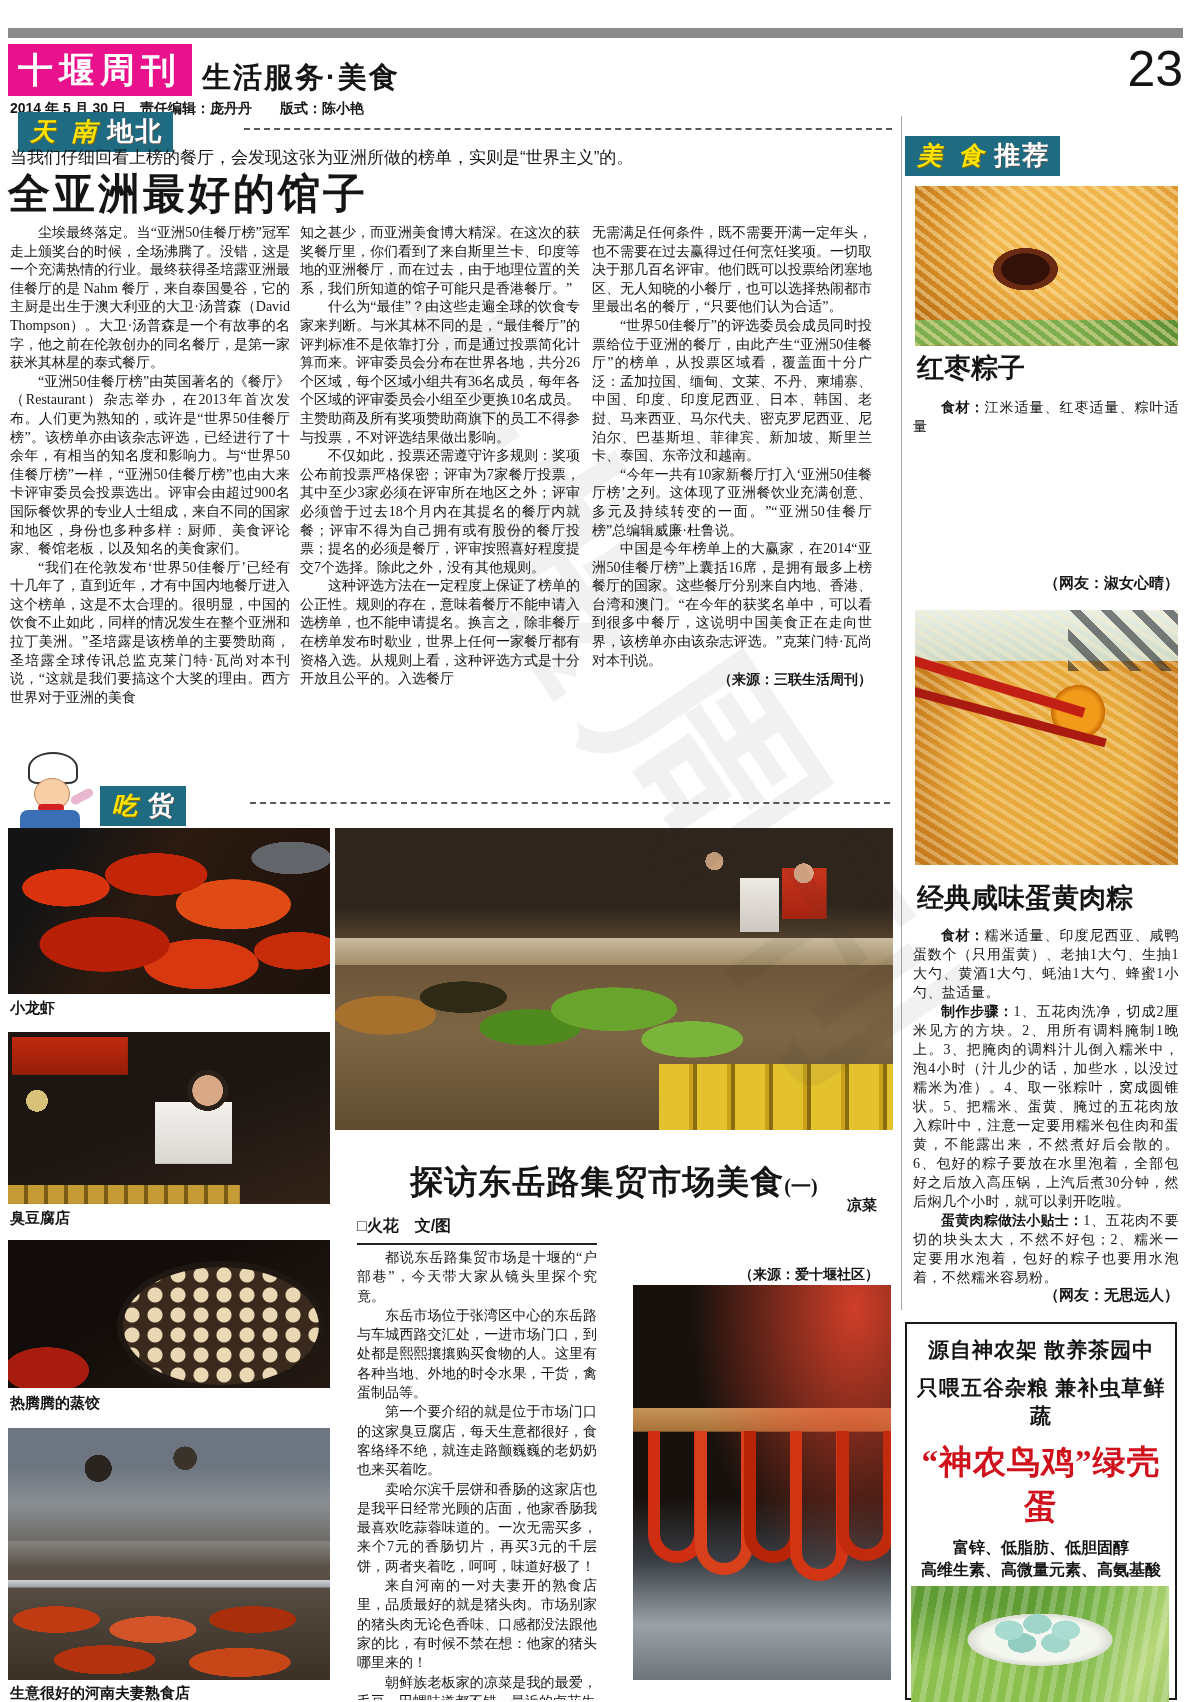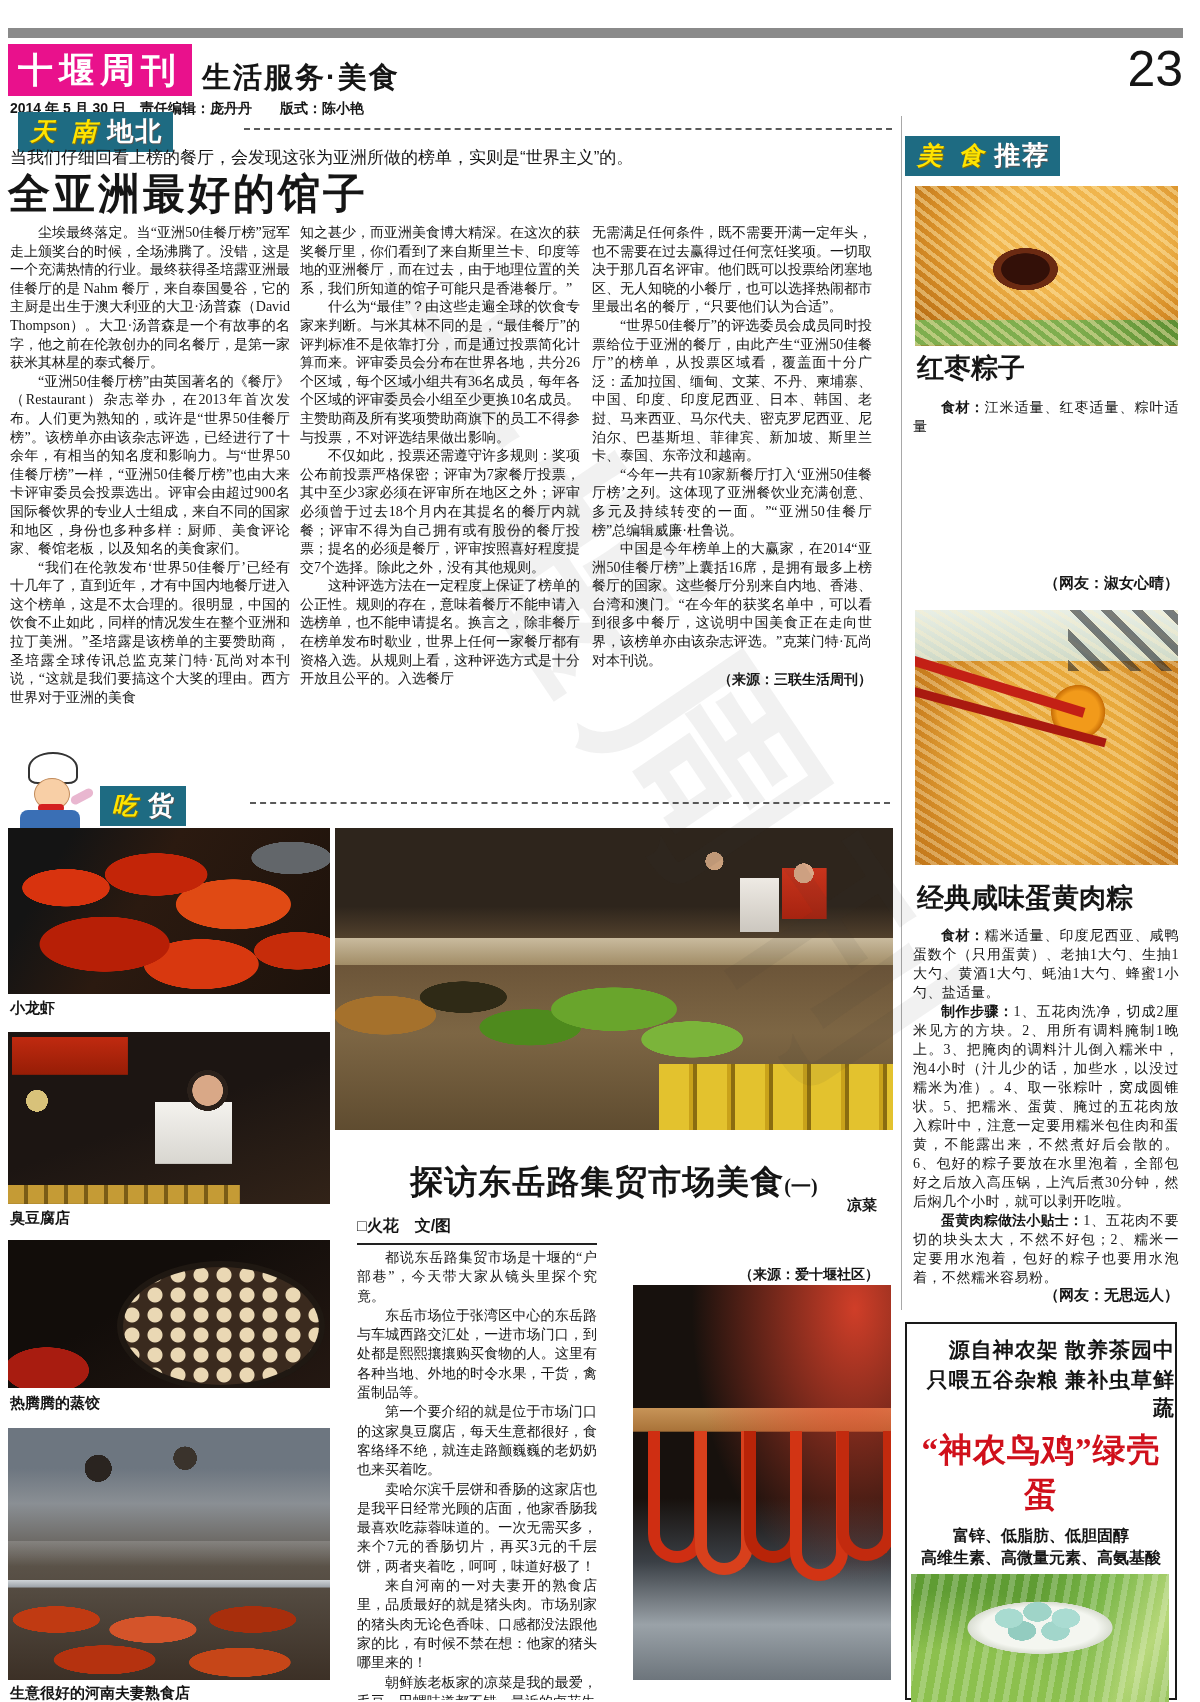--- a/index.html
+++ b/index.html
@@ -152,21 +152,21 @@
   .recipe{position:absolute;left:913px;width:266px;font-size:14px;line-height:19px;
           letter-spacing:.5px;text-align:justify;}
   .recipe p{margin:0;text-indent:2em;}
   .recipe .lbl{font-weight:bold;font-family:"Liberation Sans","DejaVu Sans",sans-serif;letter-spacing:0;}
   .credit{position:absolute;width:266px;left:913px;text-align:right;font-weight:bold;font-size:15px;
           font-family:"Liberation Sans","DejaVu Sans",sans-serif;}
 
   
   #adbox{left:905px;top:1322px;width:272px;height:378px;border:2px solid #1a1a1a;
          box-sizing:border-box;text-align:center;}
-  #adbox .l12{font-size:21px;font-weight:bold;margin:2px 0;letter-spacing:1px;text-align:right;}
+  #adbox .l12{font-size:21px;font-weight:bold;margin:10px 0;letter-spacing:1px;}
   #ad-title{font-size:33px;font-weight:bold;color:#d0101b;margin:6px 0 8px;letter-spacing:1px;}
   #adbox .feat{font-size:16px;font-weight:bold;margin:1px 0;
                font-family:"Liberation Sans","DejaVu Sans",sans-serif;}
 
   
   #watermark{left:230px;top:480px;width:980px;font-size:210px;font-weight:bold;
              color:rgba(60,60,60,.07);transform:rotate(56deg);transform-origin:40% 40%;
              letter-spacing:28px;pointer-events:none;z-index:40;white-space:nowrap;}
 </style>
 </head>

